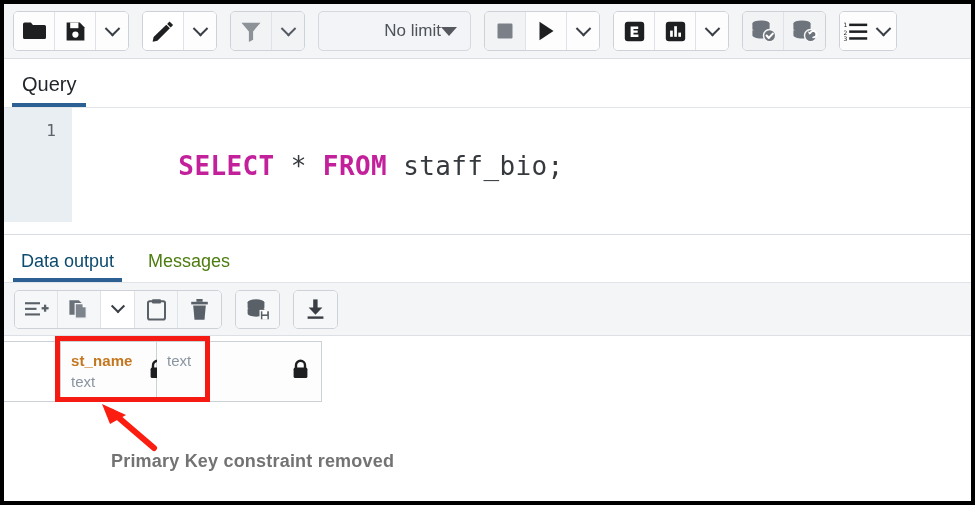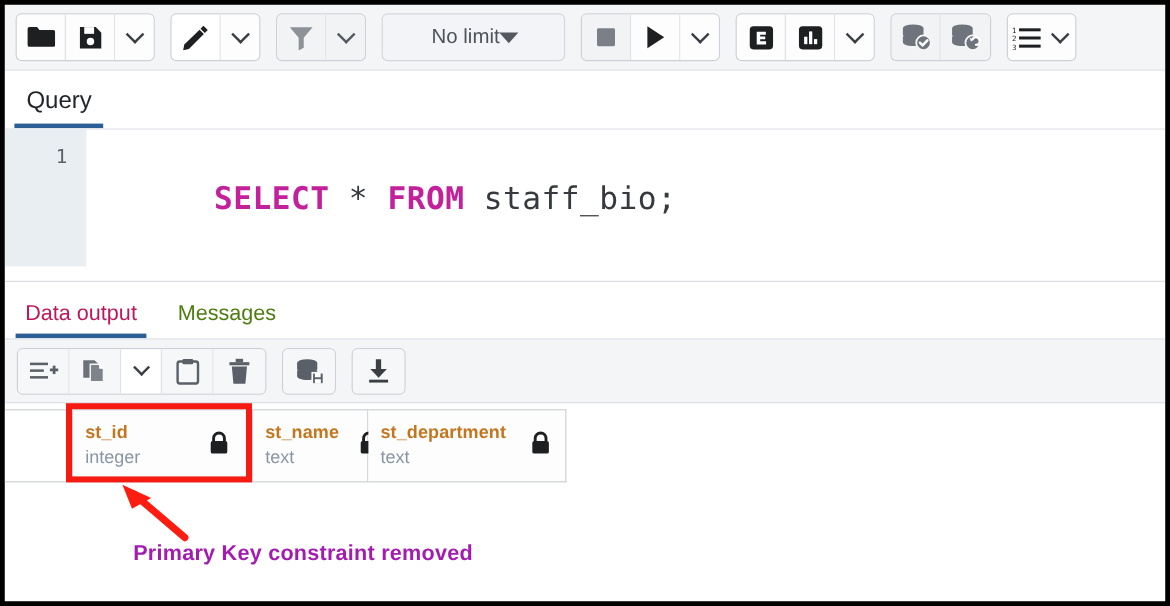--- a/index.html
+++ b/index.html
@@ -59,21 +59,21 @@
     border-right-color: #555b62; border-bottom-color: #555b62;
   }
 
   
   #limitsel {
     height: 40px; width: 153px;
     border: 1px solid #d5d8dd;
     border-radius: 5px;
     background: #f3f4f7;
     display: flex; align-items: center;
-    justify-content: center;
+    justify-content: flex-end;
     padding: 0 13px 0 16px;
     margin-right: 13px;
     cursor: pointer;
   }
   #limitsel span {
     font-size: 17px; color: #4d5358;
   }
   .tri-down {
     width: 0; height: 0;
     border-left: 8px solid transparent;
@@ -138,21 +138,21 @@
     background: #ffffff;
     border-top: 1px solid #d9dde1;
     display: flex; align-items: flex-end;
   }
   .otab {
     font-size: 18px; color: #4d7c0f;
     padding: 0 17px 10px 17px;
     cursor: pointer;
     position: relative;
   }
-  .otab.active { color: #be185d; }
+  .otab.active { color: #0c4a6e; }
   .otab.active::after {
     content: ""; position: absolute;
     left: 9px; right: 9px; bottom: 0; height: 4px;
     background: #2c5f94;
   }
 
   
   #otoolbar {
     position: absolute; left: 0; top: 278px;
     width: 967px; height: 53px;
@@ -232,21 +232,21 @@
     width: 155px; height: 66px;
     border: 5px solid #f51b13;
     pointer-events: none;
     z-index: 20;
   }
   
   #annot-text {
     position: absolute;
     left: 107px; top: 447px;
     font-size: 18px; font-weight: bold;
-    color: #a21caf;
+    color: #737373;
     letter-spacing: 0.2px;
     white-space: nowrap;
   }
   #annot-arrow {
     position: absolute;
     left: 92px; top: 398px;
     z-index: 19;
   }
 </style>
 </head>
@@ -461,45 +461,34 @@
         </svg>
       </div>
     </div>
 
   </div>
 
   <div id="grid">
     <div id="hdrrow">
       <div class="rownum-col"></div>
 
-      <div class="hcell" style="width:150px">
-        <div class="txts">
-          <span class="cname">st_id</span>
-          <span class="ctype">integer</span>
-        </div>
-        <svg class="lockico" style="left:113px" width="17" height="20" viewBox="0 0 17 20">
-          <path d="M4 9V6.3a4.5 4.5 0 0 1 9 0V9" fill="none" stroke="#1d1f21" stroke-width="2.4"></path>
-          <rect x="1.6" y="8.6" width="13.8" height="10.4" rx="1.6" fill="#1d1f21"></rect>
-        </svg>
-      </div>
 
       <div class="hcell" style="width:96px">
         <div class="txts">
           <span class="cname">st_name</span>
           <span class="ctype">text</span>
         </div>
         <svg class="lockico" style="left:88px" width="17" height="20" viewBox="0 0 17 20">
           <path d="M4 9V6.3a4.5 4.5 0 0 1 9 0V9" fill="none" stroke="#1d1f21" stroke-width="2.4"></path>
           <rect x="1.6" y="8.6" width="13.8" height="10.4" rx="1.6" fill="#1d1f21"></rect>
         </svg>
       </div>
 
       <div class="hcell" style="width:165px">
         <div class="txts">
-          <span class="cname">st_department</span>
           <span class="ctype">text</span>
         </div>
         <svg class="lockico" style="left:135px" width="17" height="20" viewBox="0 0 17 20">
           <path d="M4 9V6.3a4.5 4.5 0 0 1 9 0V9" fill="none" stroke="#1d1f21" stroke-width="2.4"></path>
           <rect x="1.6" y="8.6" width="13.8" height="10.4" rx="1.6" fill="#1d1f21"></rect>
         </svg>
       </div>
 
     </div>
   </div>

